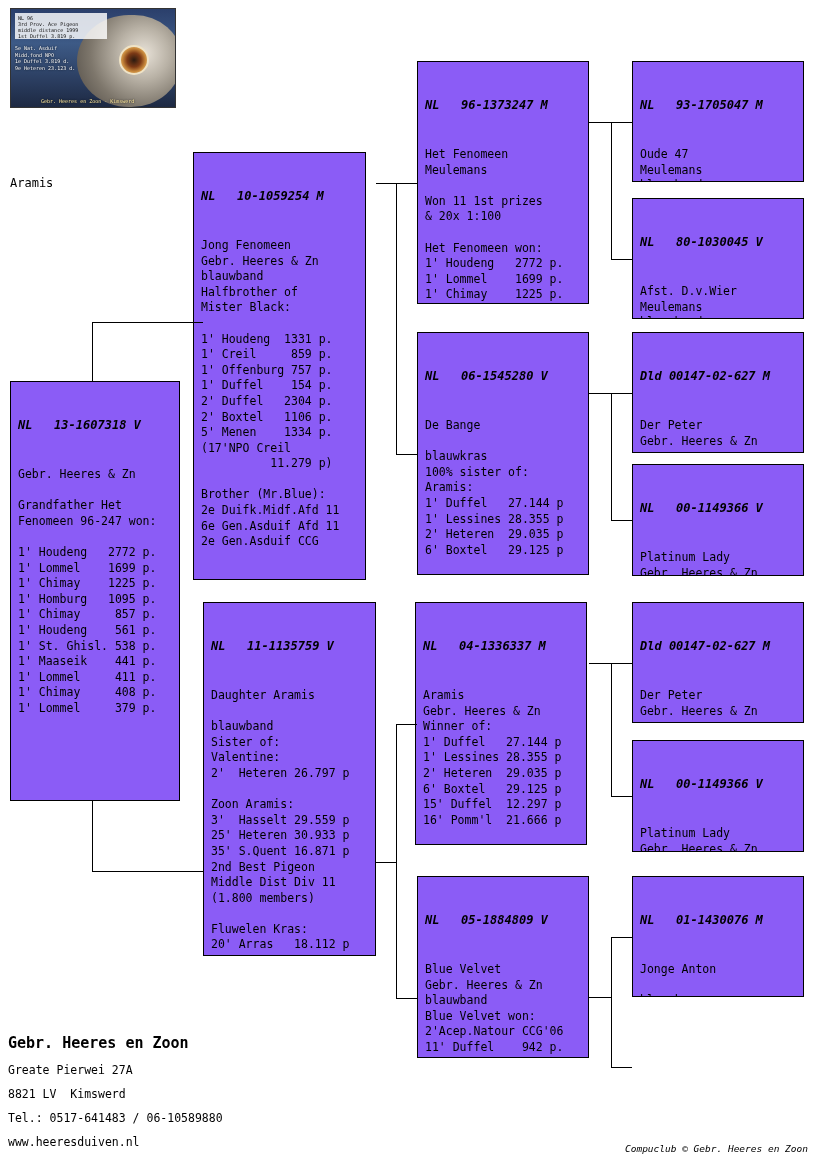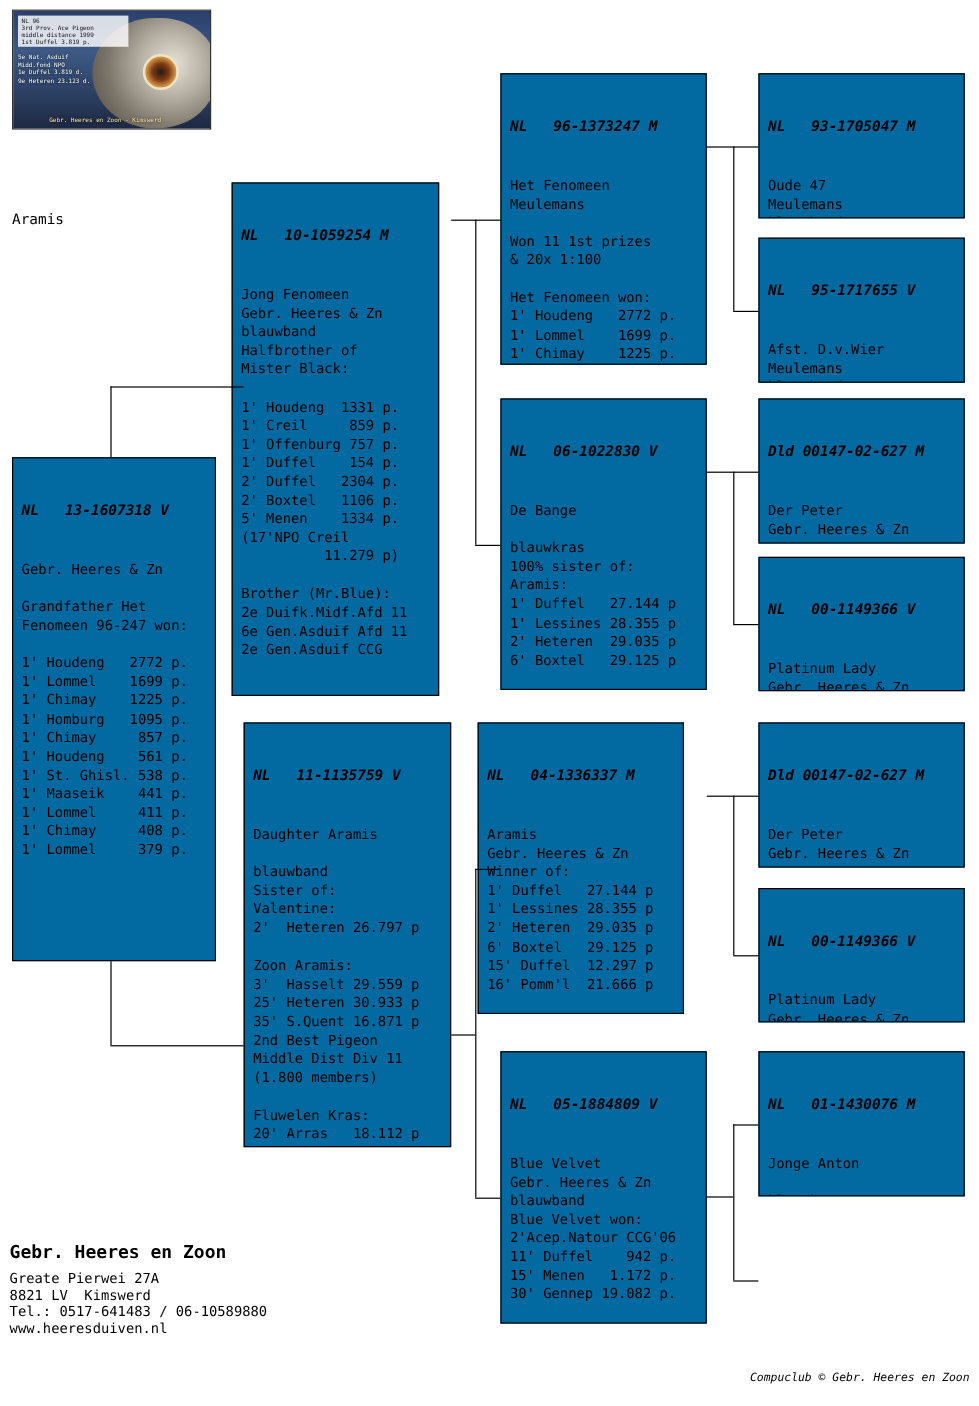--- a/index.html
+++ b/index.html
@@ -82,21 +82,21 @@
   }
   .aramis-label {
     position: absolute;
     left: 10px; top: 176px;
     font-size: 12px;
     white-space: pre;
   }
   .box {
     position: absolute;
     border: 1px solid #000000;
-    background: #0369a1;
+    background: #8b5cf6;
     padding: 5px 7px 5px 7px;
     font-size: 11.5px;
     line-height: 15.6px;
     white-space: pre;
     overflow: hidden;
   }
   .box .ring {
     font-weight: bold;
     font-style: italic;
     font-size: 12px;
@@ -115,21 +115,21 @@
     position: absolute;
     left: 8px; top: 1034px;
     font-size: 15px;
     font-weight: bold;
     white-space: pre;
   }
   .footer-body {
     position: absolute;
     left: 8px; top: 1058px;
     font-size: 11.5px;
-    line-height: 14px;
+    line-height: 24px;
     white-space: pre;
   }
   .credit {
     position: absolute;
     right: 8px; top: 1143px;
     font-size: 9.5px;
     white-space: pre;
     font-style: italic;
   }
 </style>
@@ -236,52 +236,52 @@
 
 Het Fenomeen won:
 1' Houdeng   2772 p.
 1' Lommel    1699 p.
 1' Chimay    1225 p.
 1' Homburg   1095 p.
 1' Chimay     857 p.
 1' Houdeng    561 p.</span>
   </div>
   <div class="box" style="left:417px; top:332px; width:172px; height:243px;">
-    <span class="ring">NL   06-1022830 V</span>
+    <span class="ring">NL   06-1545280 V</span>
     <span class="body">De Bange
 
 blauwkras
 100% sister of:
 Aramis:
 1' Duffel   27.144 p
 1' Lessines 28.355 p
 2' Heteren  29.035 p
 6' Boxtel   29.125 p
 
 St. Ghislaintje:
 1' NPO St.Ghislain
            17.200 p.</span>
   </div>
-  <div class="box" style="left:398px; top:602px; width:172px; height:243px;">
+  <div class="box" style="left:415px; top:602px; width:172px; height:243px;">
     <span class="ring">NL   04-1336337 M</span>
     <span class="body">Aramis
 Gebr. Heeres &amp; Zn
 Winner of:
 1' Duffel   27.144 p
 1' Lessines 28.355 p
 2' Heteren  29.035 p
 6' Boxtel   29.125 p
 15' Duffel  12.297 p
 16' Pomm'l  21.666 p
 
 1' St.Quentin  995 p
 1' Meer        927 p
 2' Str/Thieu   192 p</span>
   </div>
-  <div class="box" style="left:417px; top:876px; width:172px; height:227px;">
+  <div class="box" style="left:417px; top:876px; width:172px; height:182px;">
     <span class="ring">NL   05-1884809 V</span>
     <span class="body">Blue Velvet
 Gebr. Heeres &amp; Zn
 blauwband
 Blue Velvet won:
 2'Acep.Natour CCG'06
 11' Duffel    942 p.
 15' Menen   1.172 p.
 30' Gennep 19.082 p.
 
@@ -293,21 +293,21 @@
 
   <div class="box" style="left:632px; top:61px; width:172px; height:121px;">
     <span class="ring">NL   93-1705047 M</span>
     <span class="body">Oude 47
 Meulemans
 blauwband
 Vader v.247: winnaar
 van 11 1e prijzen.</span>
   </div>
   <div class="box" style="left:632px; top:198px; width:172px; height:121px;">
-    <span class="ring">NL   95-1717655 V</span>
+    <span class="ring">NL   80-1030045 V</span>
     <span class="body">Afst. D.v.Wier
 Meulemans
 blauwband
 Moeder van 96-247:
 11 maal 1e prijs</span>
   </div>
   <div class="box" style="left:632px; top:332px; width:172px; height:121px;">
     <span class="ring">Dld 00147-02-627 M</span>
     <span class="body">Der Peter
 Gebr. Heeres &amp; Zn

